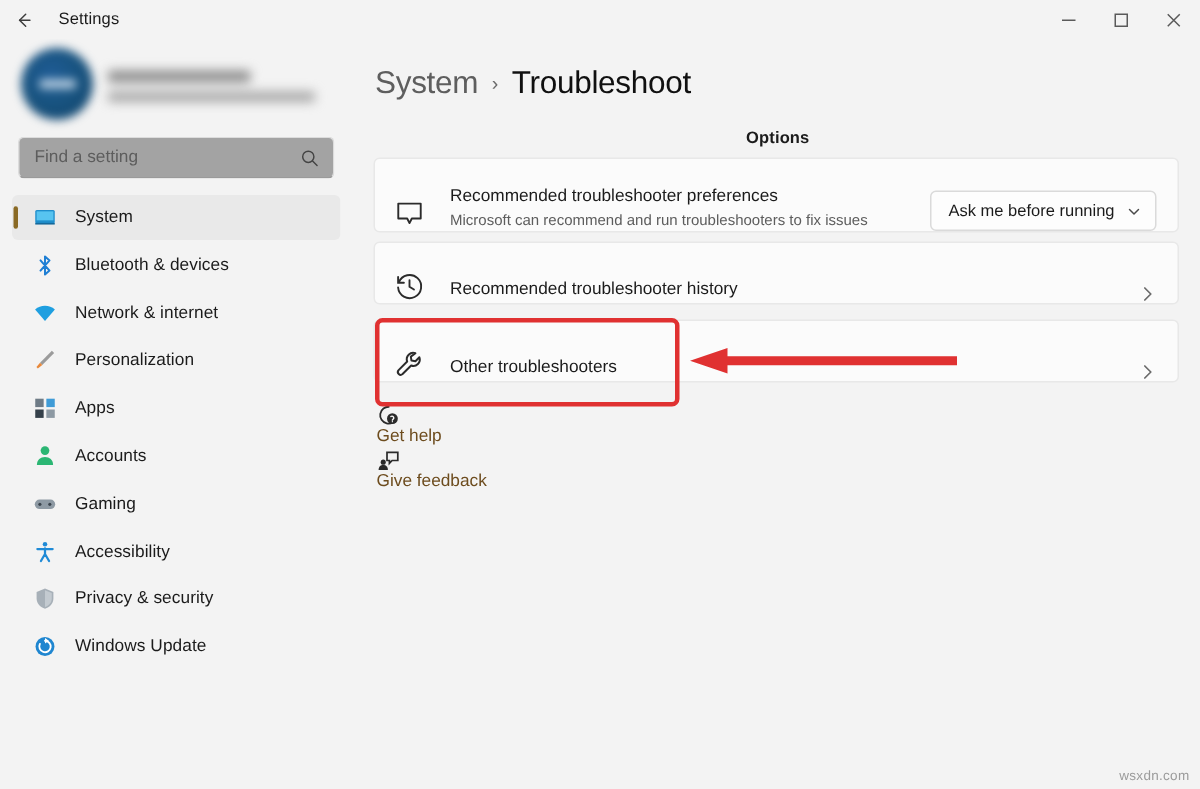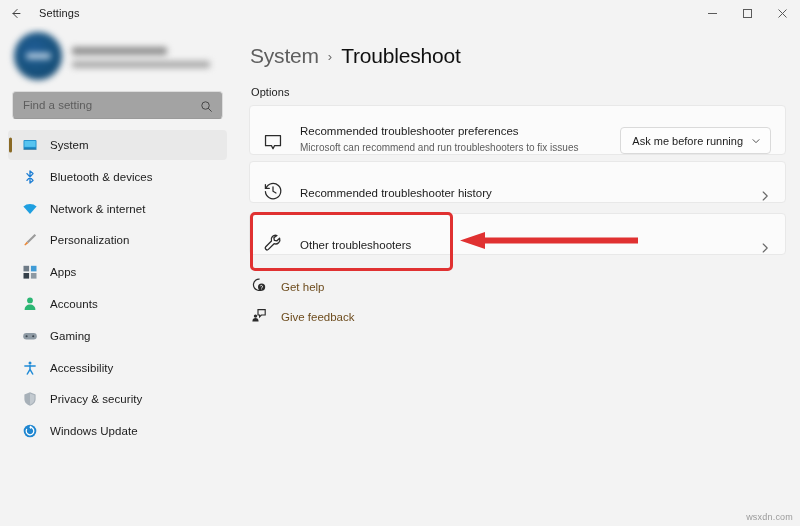--- a/index.html
+++ b/index.html
@@ -198,23 +198,24 @@
     top: -2px;
   }
   .bc-current {
     font-size: 21px;
     color: #101010;
     letter-spacing: -.2px;
   }
   .section-label {
     font-size: 11px;
     color: #1b1b1b;
-    font-weight: normal;
+    font-weight: bold;
     margin: 0 0 7px 2px;
     letter-spacing: .1px;
+    text-align: center;
   }
 
   .card {
     background: #fbfbfb;
     border: 1px solid #e8e8e8;
     border-radius: 4px;
     display: flex;
     align-items: flex-end;
     padding: 0 14px 0 12px;
     margin-bottom: 6px;
@@ -265,24 +266,24 @@
   }
   .dd-value { font-size: 11px; color: #1b1b1b; white-space: nowrap; }
   .dd-chev { color: #4a4a4a; width: 10px; height: 10px; display:flex; }
 
   
   .card.highlight-target { margin-top: 10px; margin-bottom: 14px; }
 
   .links { margin-top: 14px; padding-left: 2px; }
   .linkrow {
     display: flex;
-    align-items: flex-end;
-    gap: 14px;
+    align-items: flex-start;
     height: 24px;
     margin-bottom: 6px;
+    flex-direction: column;
   }
   .linkicon {
     width: 16px; height: 16px;
     flex: 0 0 16px;
     display: flex; align-items: center; justify-content: center;
     color: #2b2b2b;
   }
   .linktext {
     font-size: 11.5px;
     color: #6d4c1e;

